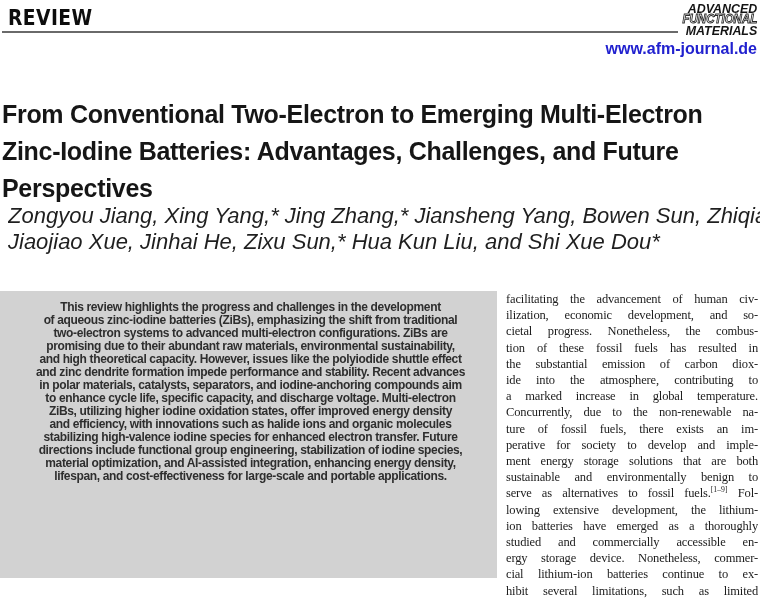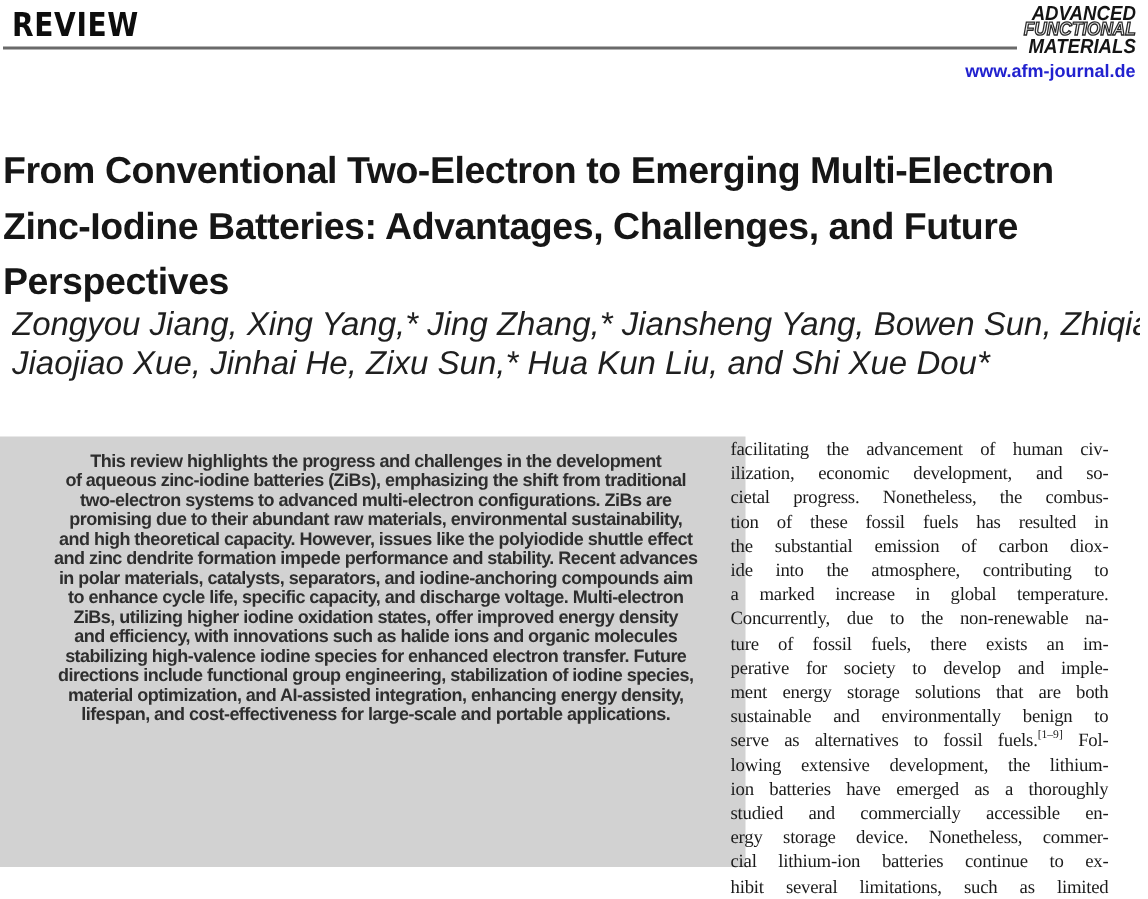--- a/index.html
+++ b/index.html
@@ -34,21 +34,21 @@
     color: #141414;
   }
   .logo-line1 { font-size: 13.5px; line-height: 11px; }
   .logo-line2 {
     font-size: 12.5px; line-height: 11px; font-weight: bold;
     color: #f2f2f2; -webkit-text-stroke: 0.9px #2a2a2a;
   }
   .logo-line3 { font-size: 13.5px; line-height: 12px; }
   .journal-url {
     position: absolute; right: 8px; top: 40px;
-    font-size: 12px; font-weight: bold;
+    font-size: 16px; font-weight: bold;
     color: #2121cf; text-decoration: none;
     cursor: pointer; white-space: pre;
   }
 
   
   .page-title {
     position: absolute; left: 2px; top: 79px; width: 752px;
     font-size: 25px; line-height: 37px; font-weight: bold;
     letter-spacing: -0.3px; color: #161616;
     white-space: pre; overflow: hidden;
@@ -67,21 +67,21 @@
   }
   .abstract-text {
     padding: 10px 5px 0 9px;
     font-size: 12px; font-weight: bold;
     line-height: 13px; letter-spacing: -0.35px;
     color: #2e2e2e; white-space: pre; text-align: center;
   }
 
   
   .body-column {
-    position: absolute; left: 487px; top: 291px;
+    position: absolute; left: 506px; top: 291px;
     width: 252px; height: 308px; overflow: hidden;
   }
   .column-text {
     font-family: "Liberation Serif", "DejaVu Serif", serif;
     font-size: 12.5px; line-height: 16.2px; letter-spacing: -0.15px;
     color: #1b1b1b;
     white-space: pre-line;
     text-align: justify;
     text-align-last: justify;
     -moz-text-align-last: justify;

